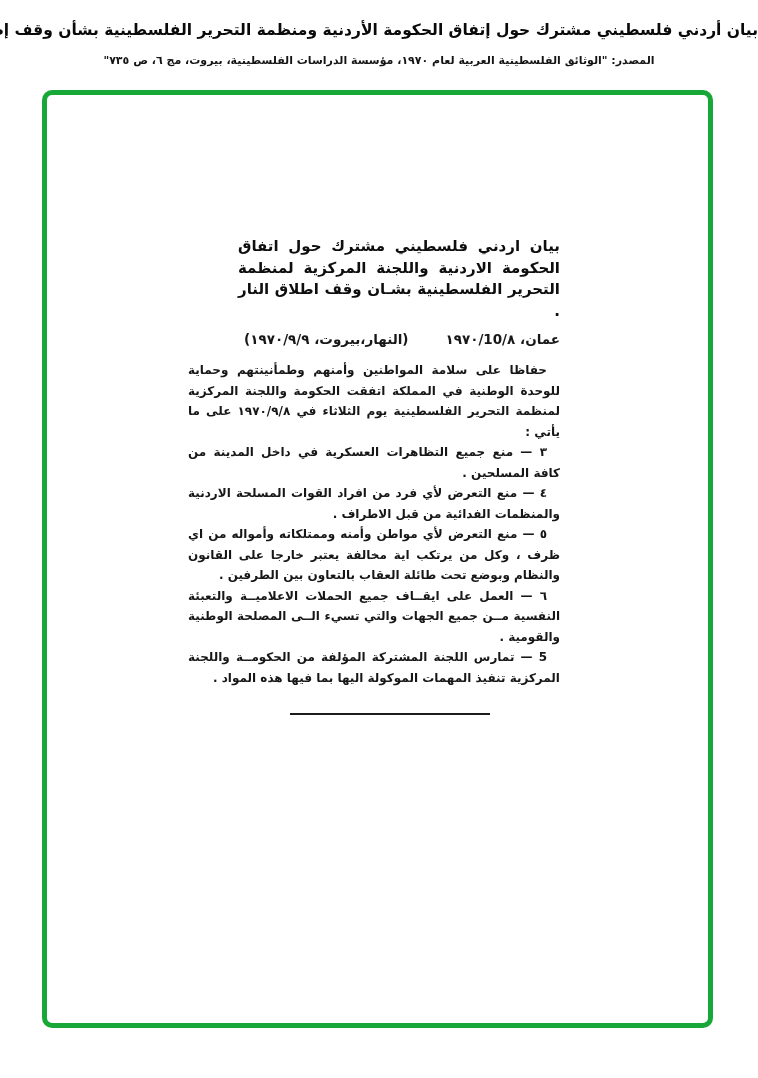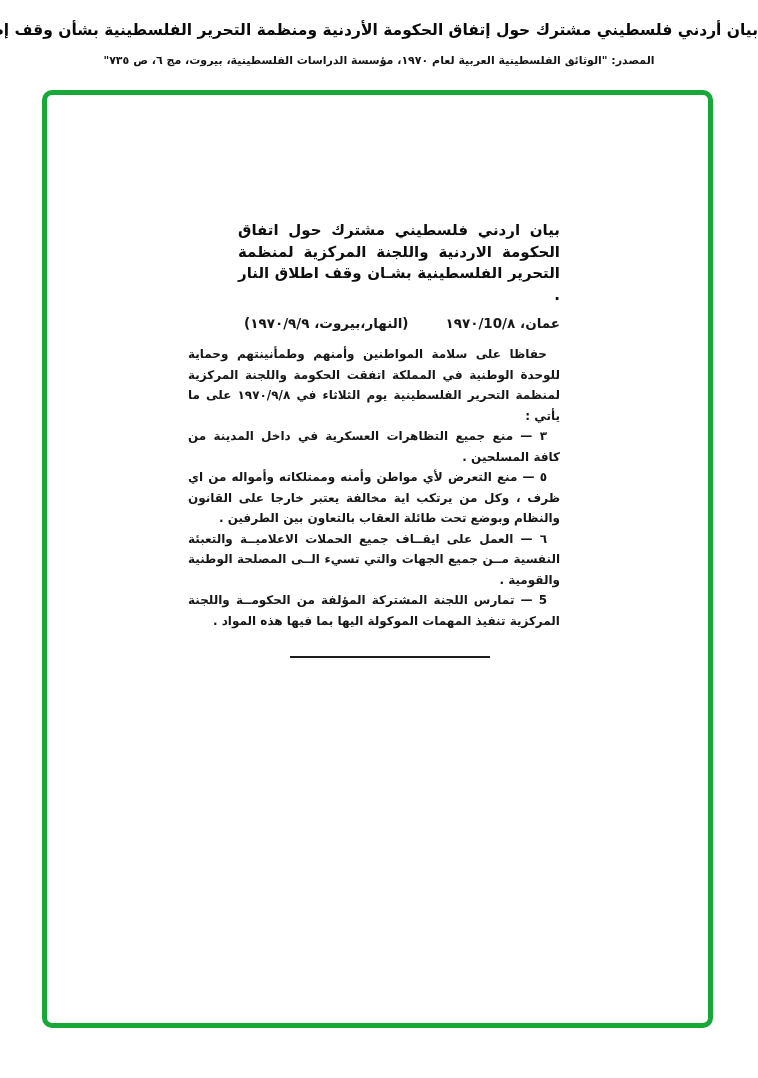--- a/index.html
+++ b/index.html
@@ -17,21 +17,21 @@
   .header-source {
     position:absolute; top:54px; left:0; right:0;
     text-align:center; direction:rtl; white-space:nowrap;
     font-size:11px; font-weight:bold; color:#141414;
   }
   .doc-frame {
     position:absolute; left:42px; top:90px; width:671px; height:938px;
     border:5px solid #17a838; border-radius:10px; background:#ffffff;
   }
   .doc-content {
-    position:absolute; left:188px; top:220px; width:372px;
+    position:absolute; left:188px; top:236px; width:372px;
     direction:rtl; font-weight:bold; color:#171717;
   }
   .doc-title {
     width:322px; font-size:15px; line-height:21.5px;
     text-align:justify; color:#0e0e0e;
   }
   .dateline {
     display:flex; justify-content:space-between; align-items:baseline;
     padding-left:56px; margin-top:9px;
     font-size:13.5px; font-weight:bold;
@@ -60,20 +60,21 @@
   <div class="doc-title">بيان اردني فلسطيني مشترك حول اتفاق الحكومة الاردنية واللجنة المركزية لمنظمة التحرير الفلسطينية بشـان وقف اطلاق النار .</div>
 
   <div class="dateline">
     <span>عمان، ١٩٧٠/10/٨</span>
     <span>(النهار،بيروت، ١٩٧٠/٩/٩)</span>
   </div>
 
   <div class="doc-body">
     <p>حفاظا على سلامة المواطنين وأمنهم وطمأنينتهم وحماية للوحدة الوطنية في المملكة اتفقت الحكومة واللجنة المركزية لمنظمة التحرير الفلسطينية يوم الثلاثاء في ١٩٧٠/٩/٨ على ما يأتي :</p>
     <p>٣ — منع جميع التظاهرات العسكرية في داخل المدينة من كافة المسلحين .</p>
+    <p>٤ — منع التعرض لأي فرد من افراد القوات المسلحة الاردنية والمنظمات الفدائية من قبل الاطراف .</p>
     <p>٥ — منع التعرض لأي مواطن وأمنه وممتلكاته وأمواله من اي ظرف ، وكل من يرتكب اية مخالفة يعتبر خارجا على القانون والنظام وبوضع تحت طائلة العقاب بالتعاون بين الطرفين .</p>
     <p>٦ — العمل على ايقــاف جميع الحملات الاعلاميــة والتعبئة النفسية مــن جميع الجهات والتي تسيء الــى المصلحة الوطنية والقومية .</p>
     <p>5 — تمارس اللجنة المشتركة المؤلفة من الحكومــة واللجنة المركزية تنفيذ المهمات الموكولة اليها بما فيها هذه المواد .</p>
   </div>
 
   <div class="end-rule"></div>
 
 </div>
 
 </body></html>

